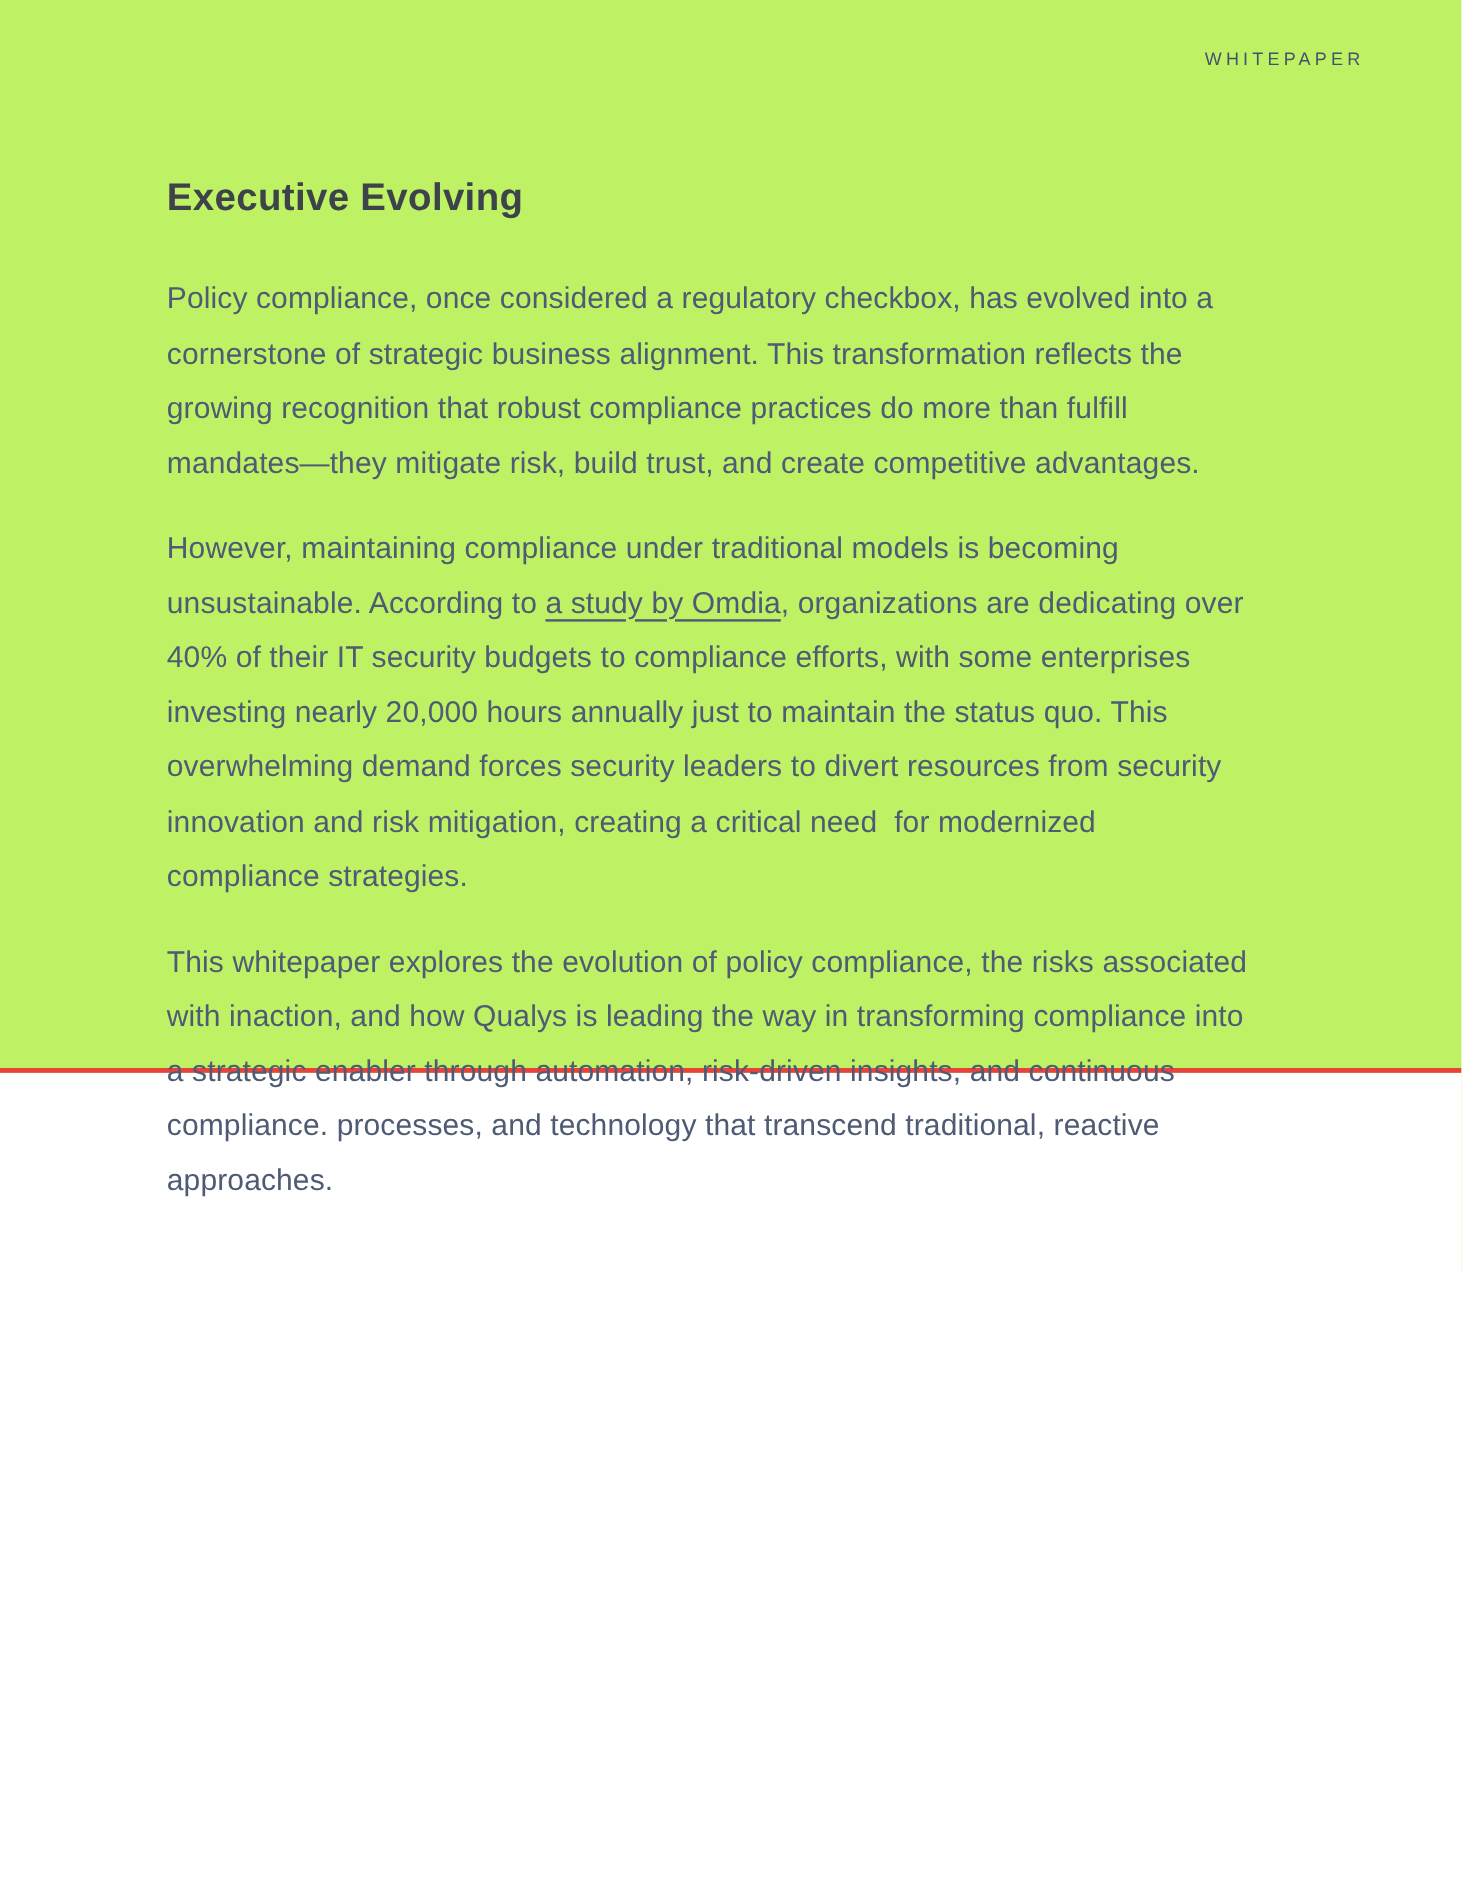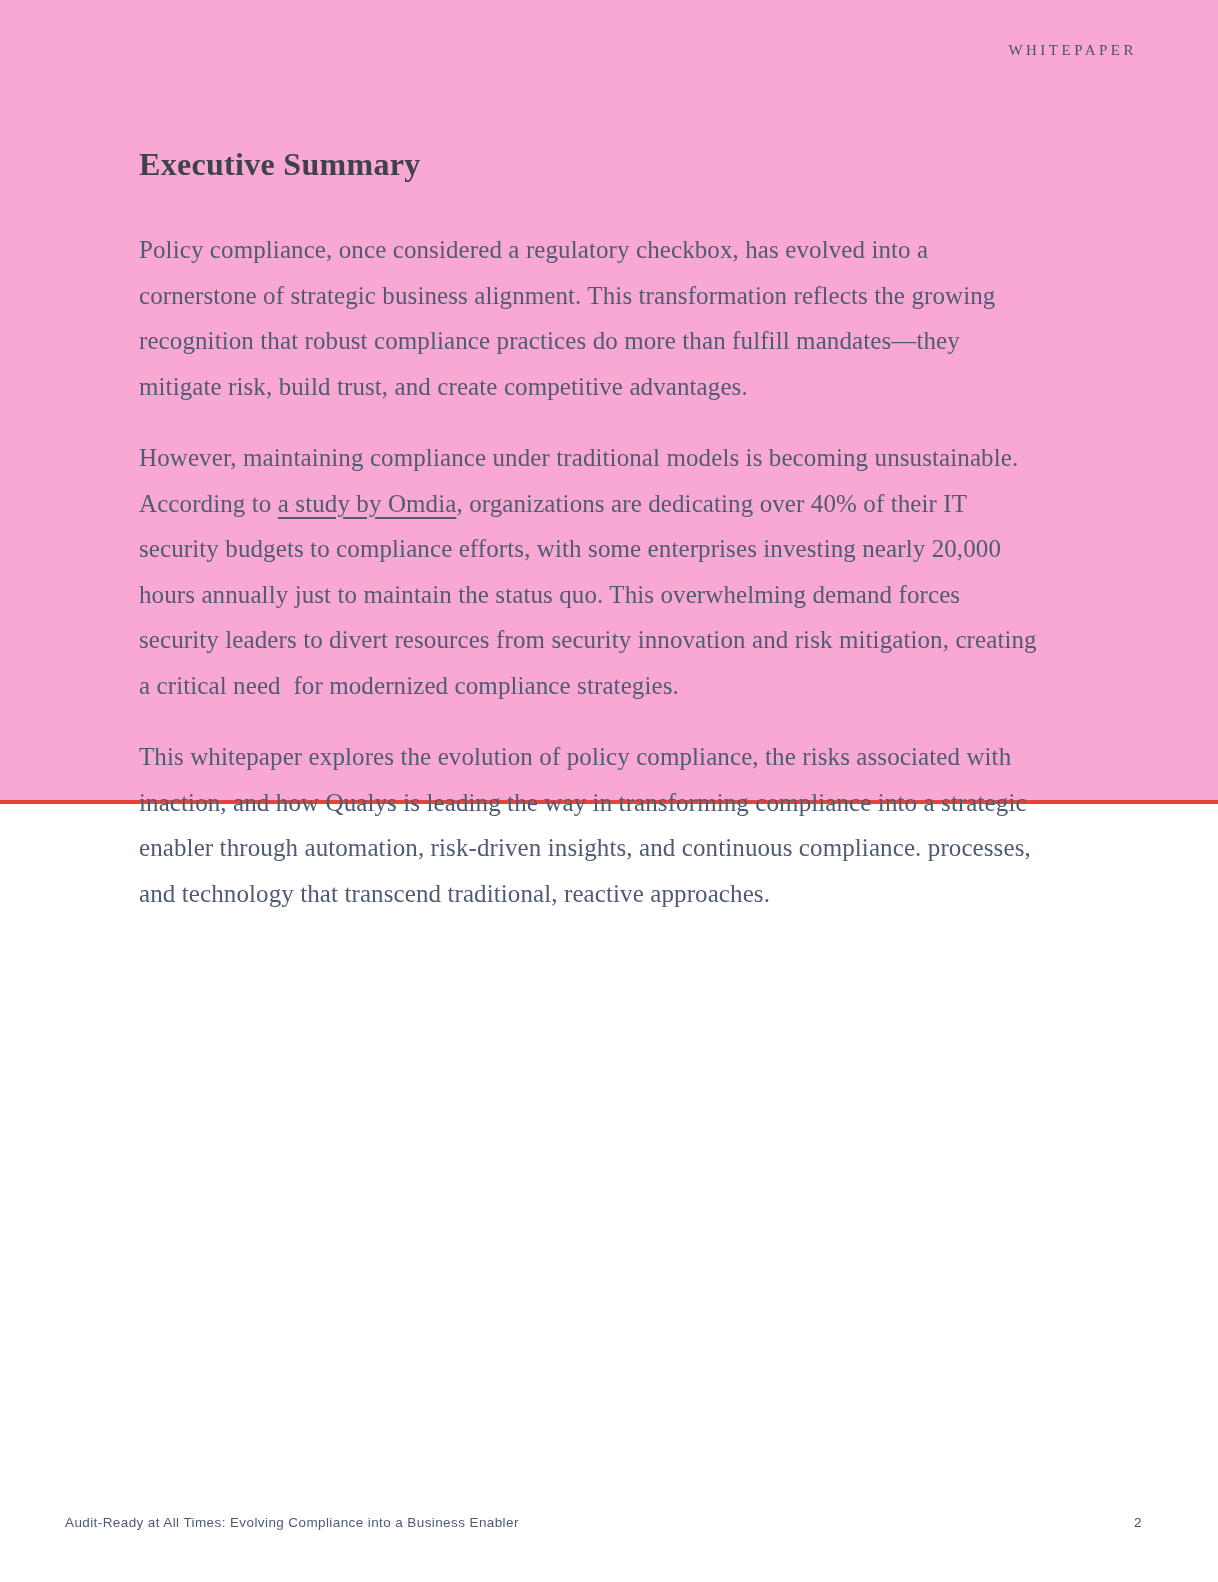--- a/index.html
+++ b/index.html
@@ -11,26 +11,25 @@
     height: 1582px;
     background: #ffffff;
     overflow: hidden;
     font-family: "Liberation Sans", sans-serif;
   }
 
   .top-section {
     position: absolute;
     top: 0; left: 0;
     width: 100%;
-    height: 804px;
-    background: #f9a8d4;
+    height: 894px;
+    background: #bef264;
     border-bottom: 4px solid #e8423b;
     box-sizing: border-box;
     padding: 40px 81px 0 139px;
-    font-family: Liberation Serif, serif;
   }
 
   .kicker {
     text-align: right;
     font-size: 15px;
     letter-spacing: 3.5px;
     color: #46526b;
     line-height: 20px;
   }
 
@@ -78,32 +77,28 @@
 </style>
 </head>
 <body>
 
 <div class="page">
 
   <section class="top-section">
 
     <div class="kicker">WHITEPAPER</div>
 
-    <h1 class="page-title">Executive Summary</h1>
+    <h1 class="page-title">Executive Evolving</h1>
 
     <div class="body-copy">
 
       <p>Policy compliance, once considered a regulatory checkbox, has evolved into a cornerstone of strategic business alignment. This transformation reflects the growing recognition that robust compliance practices do more than fulfill mandates—they mitigate risk, build trust, and create competitive advantages.</p>
 
       <p><span>However, maintaining compliance under traditional models is becoming unsustainable. According to </span><a class="body-link">a study by Omdia</a><span>, organizations are dedicating over 40% of their IT security budgets to compliance efforts, with some enterprises investing nearly 20,000 hours annually just to maintain the status quo. This overwhelming demand forces security leaders to divert resources from security innovation and risk mitigation, creating a critical need  for modernized compliance strategies.</span></p>
 
       <p>This whitepaper explores the evolution of policy compliance, the risks associated with inaction, and how Qualys is leading the way in transforming compliance into a strategic enabler through automation, risk-driven insights, and continuous compliance. processes, and technology that transcend traditional, reactive approaches.</p>
 
     </div>
 
   </section>
 
-  <div class="page-footer">
-    <span>Audit-Ready at All Times: Evolving Compliance into a Business Enabler</span>
-    <span class="page-number">2</span>
-  </div>
 
 </div>
 
 </body></html>

